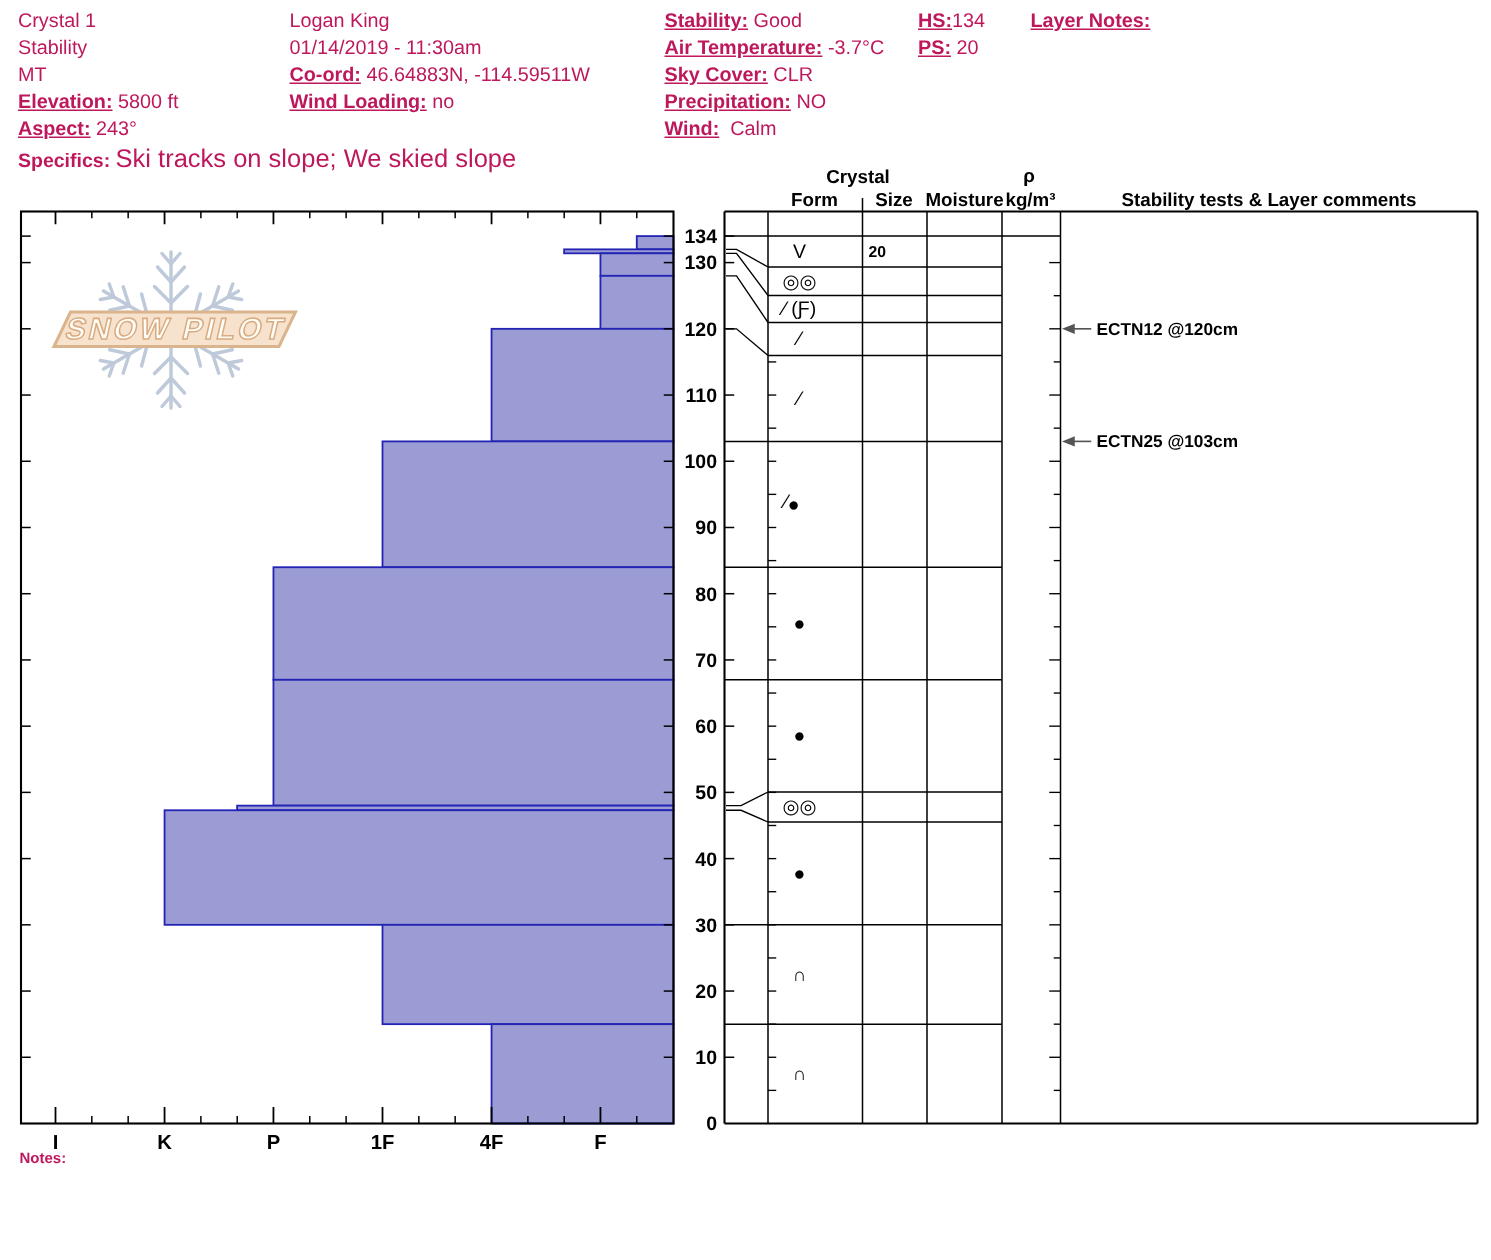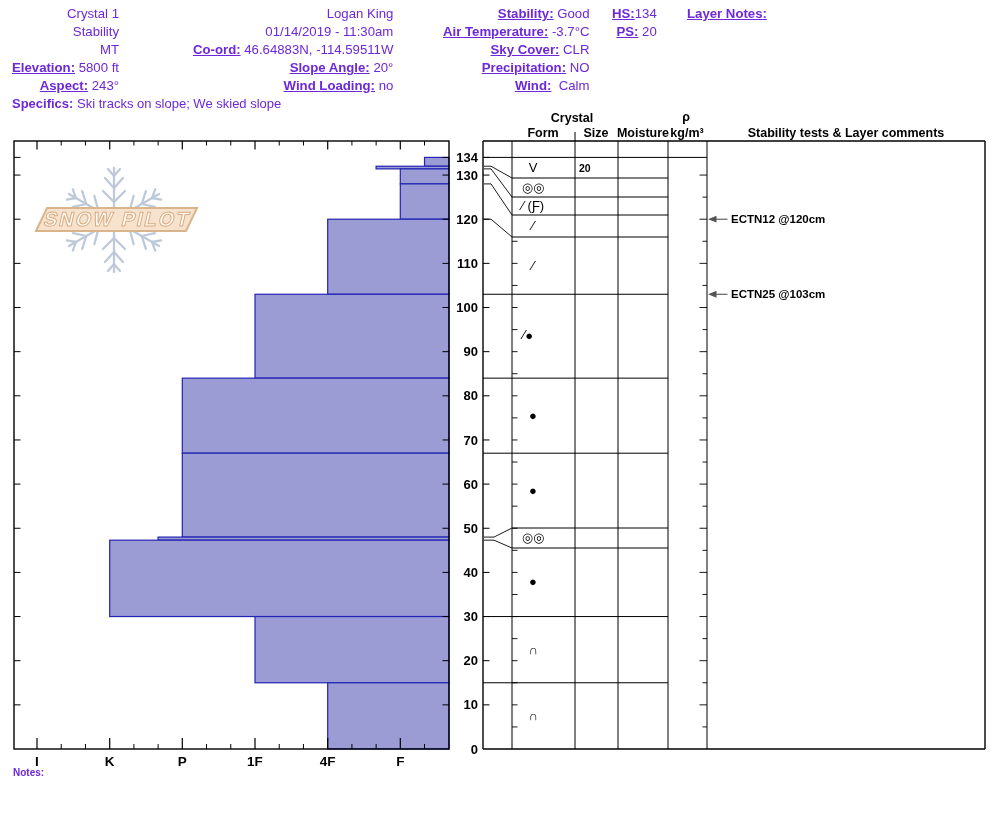--- a/index.html
+++ b/index.html
@@ -1,22 +1,22 @@
 <!DOCTYPE html>
 <html><head>
 <meta charset="utf-8">
 <style>
   html,body{margin:0;padding:0;background:#fff;}
   #page{position:relative;width:994px;height:840px;background:#fff;
-        font-family:"Liberation Sans",sans-serif;color:#6d28d9;overflow:hidden;text-align:right;}
+        font-family:"Liberation Sans",sans-serif;color:#be185d;overflow:hidden;}
   .hcol{position:absolute;top:5px;font-size:13.2px;line-height:18px;white-space:nowrap;}
   .hline b{font-weight:bold;text-decoration:underline;}
   .hline .v{font-weight:normal;}
   #specifics-row{position:absolute;left:12px;top:96px;font-size:13px;white-space:nowrap;}
-  #specifics-row .v{font-size:13px;font-weight:normal;}
+  #specifics-row .v{font-size:17px;font-weight:normal;}
   #notes-row{position:absolute;left:13px;top:767px;font-size:10px;font-weight:bold;}
   svg{position:absolute;left:0;top:0;}
   svg text{font-family:"Liberation Sans","DejaVu Sans",sans-serif;}
   .colhdr{font-size:12.5px;font-weight:bold;text-anchor:middle;}
   .logo-text{font-size:20px;font-weight:bold;letter-spacing:2px;text-anchor:middle;}
 </style>
 </head>
 <body>
 
 <div id="page">
@@ -26,21 +26,20 @@
     <div class="hline"><span class="v">Stability</span></div>
     <div class="hline"><span class="v">MT</span></div>
     <div class="hline"><b>Elevation:</b> <span class="v">5800 ft</span></div>
     <div class="hline"><b>Aspect:</b> <span class="v">243°</span></div>
   </div>
 
   <div class="hcol" style="left:193px">
     <div class="hline"><span class="v">Logan King</span></div>
     <div class="hline"><span class="v">01/14/2019 - 11:30am</span></div>
     <div class="hline"><b>Co-ord:</b> <span class="v">46.64883N, -114.59511W</span></div>
-    <div class="hline"><b>Slope Angle:</b> <span class="v">20°</span></div>
     <div class="hline"><b>Wind Loading:</b> <span class="v">no</span></div>
   </div>
 
   <div class="hcol" style="left:443px">
     <div class="hline"><b>Stability:</b> <span class="v">Good</span></div>
     <div class="hline"><b>Air Temperature:</b> <span class="v">-3.7°C</span></div>
     <div class="hline"><b>Sky Cover:</b> <span class="v">CLR</span></div>
     <div class="hline"><b>Precipitation:</b> <span class="v">NO</span></div>
     <div class="hline"><b>Wind:</b>&nbsp; <span class="v">Calm</span></div>
   </div>

